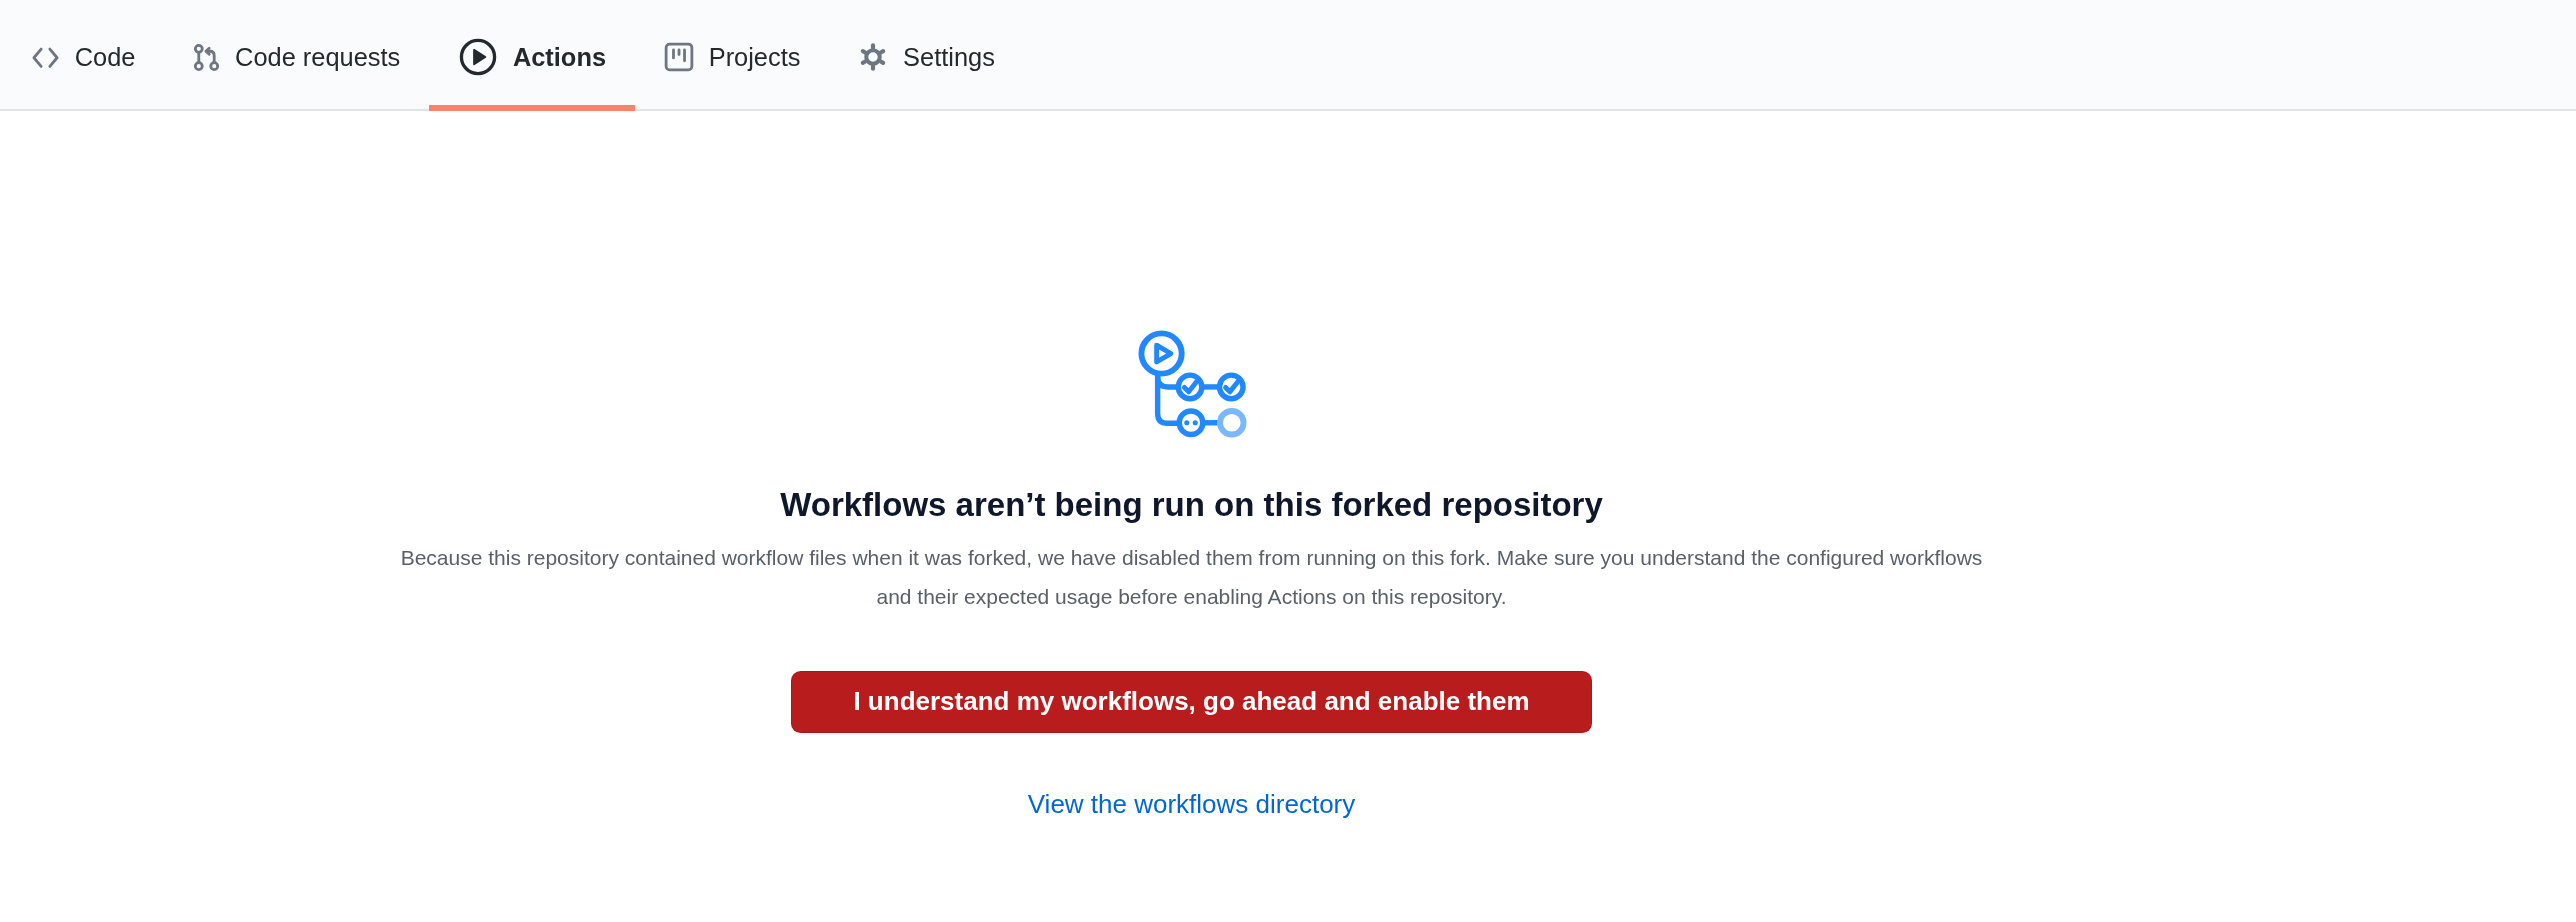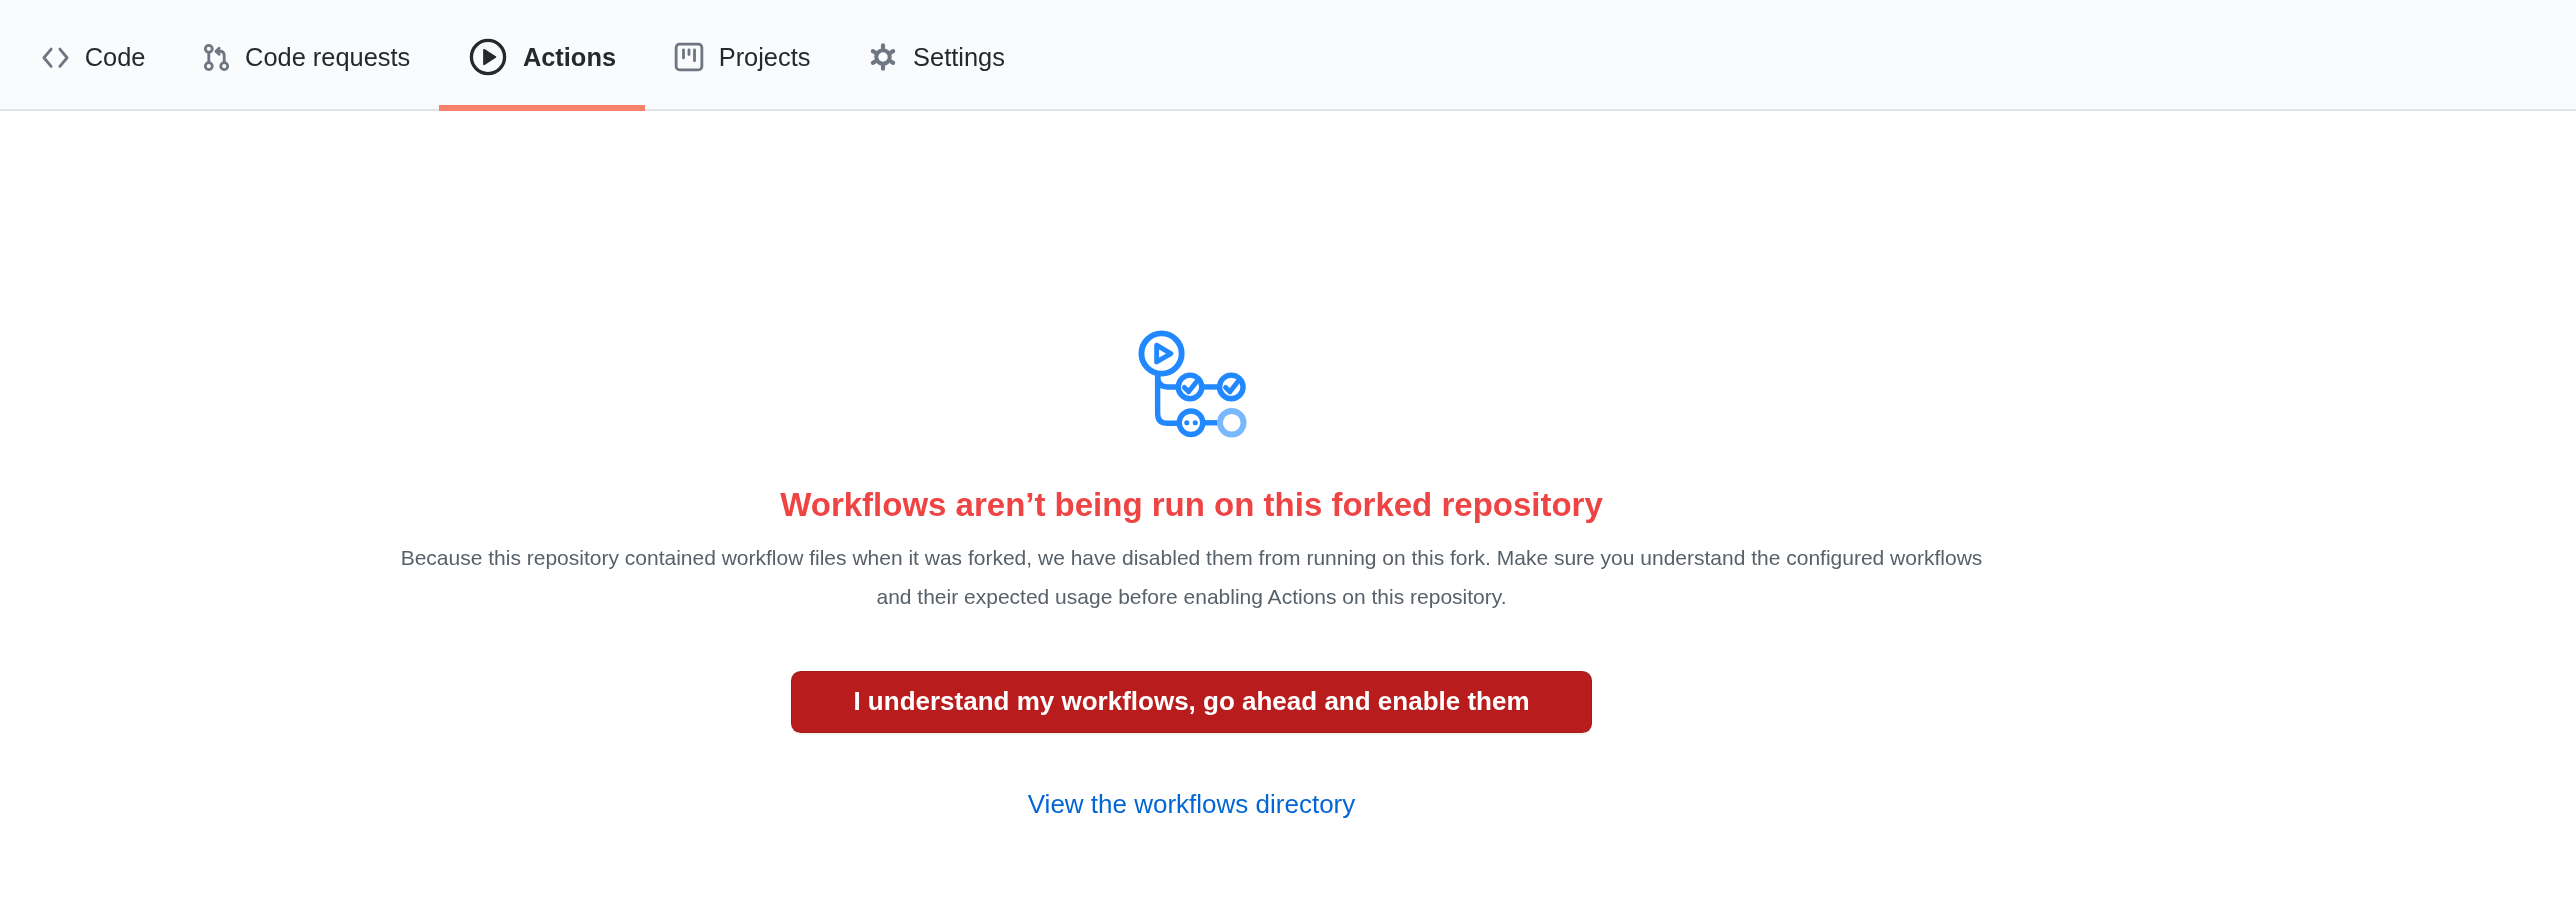--- a/index.html
+++ b/index.html
@@ -17,21 +17,21 @@
   
   .repo-nav {
     position: absolute;
     top: 0; left: 0;
     width: 100%;
     height: 111px;
     background: #fafbfc;
     border-bottom: 2px solid #e1e4e8;
     display: flex;
     align-items: stretch;
-    padding-left: 12px;
+    padding-left: 2px;
   }
   .tab {
     display: flex;
     align-items: center;
     padding: 5.9px 29px 0 29px;
     font-size: 25.4px;
     line-height: 1;
     color: #24292e;
     text-decoration: none;
     cursor: pointer;
@@ -68,21 +68,21 @@
     text-align: center;
     padding-top: 217px;
   }
   .workflow-icon { width: 112px; height: 110px; }
   .workflow-icon svg { display: block; width: 100%; height: 100%; }
   .bs-title {
     margin: 45px 0 0 0;
     font-size: 33px;
     line-height: 43px;
     font-weight: 700;
-    color: #ef4444;
+    color: #0f172a;
   }
   .bs-desc {
     margin: 11.7px 0 0 0;
     max-width: 1612px;
     font-size: 21px;
     line-height: 39px;
     color: #586069;
   }
   .bs-button {
     margin-top: 55px;

